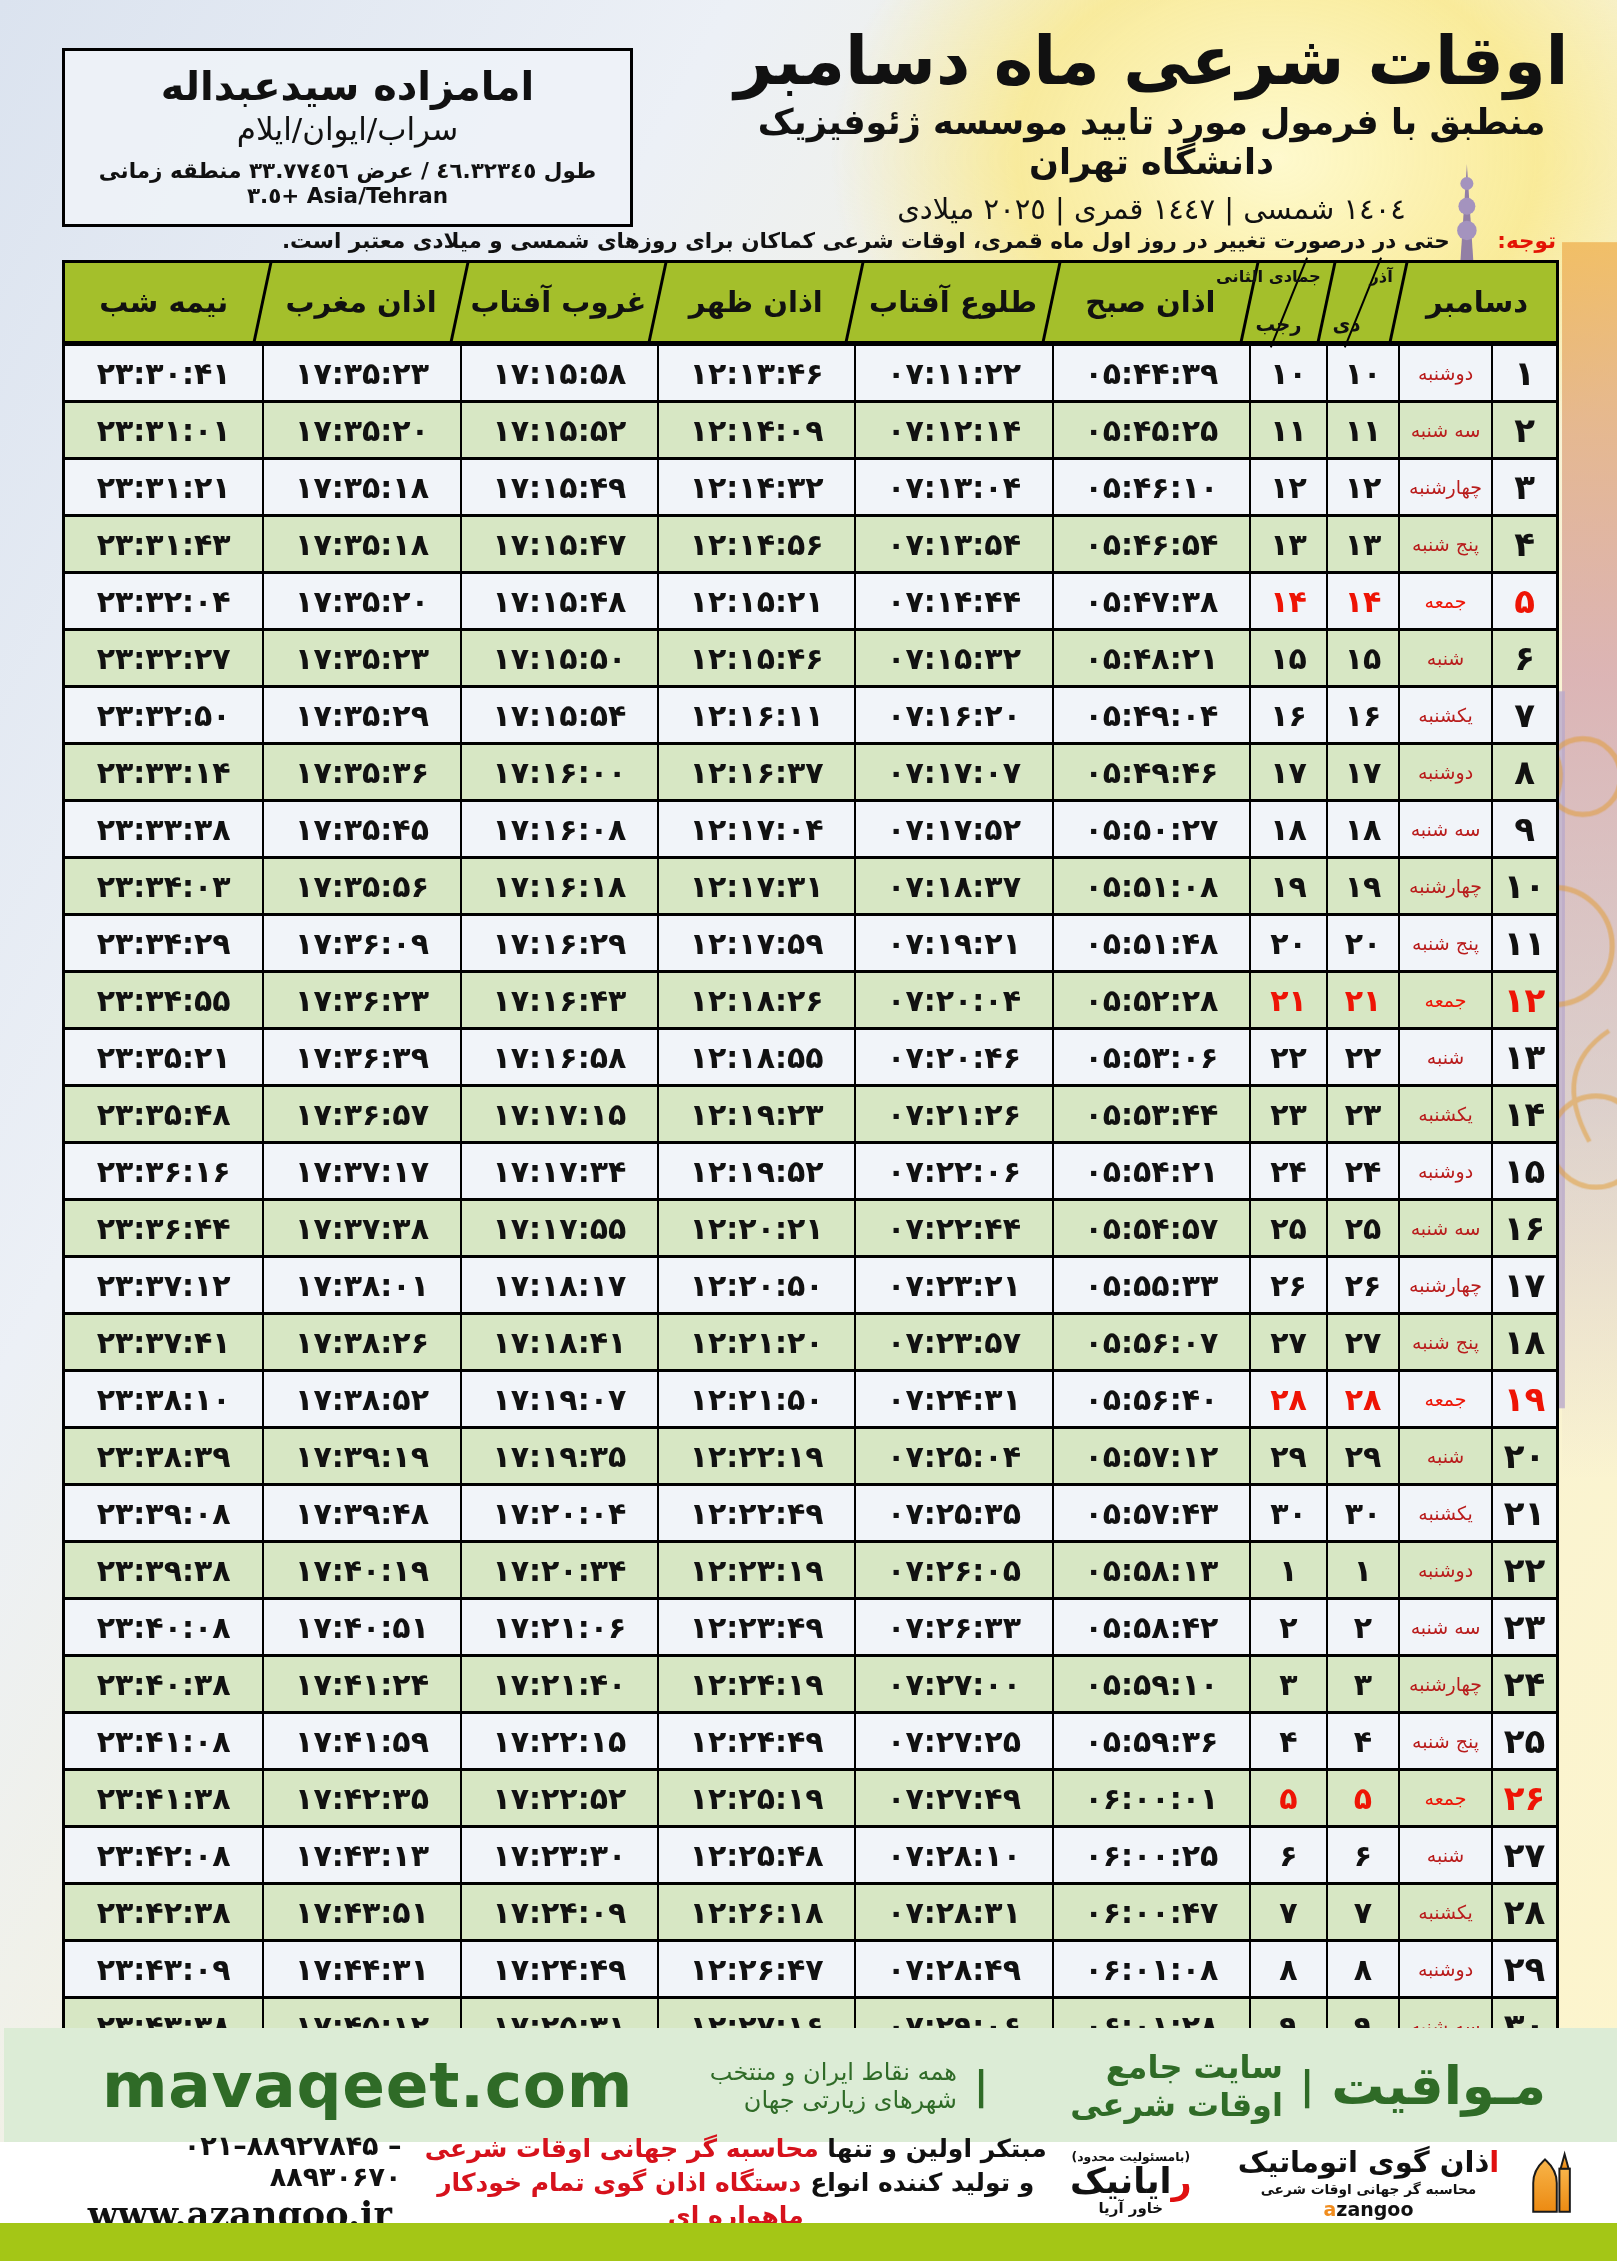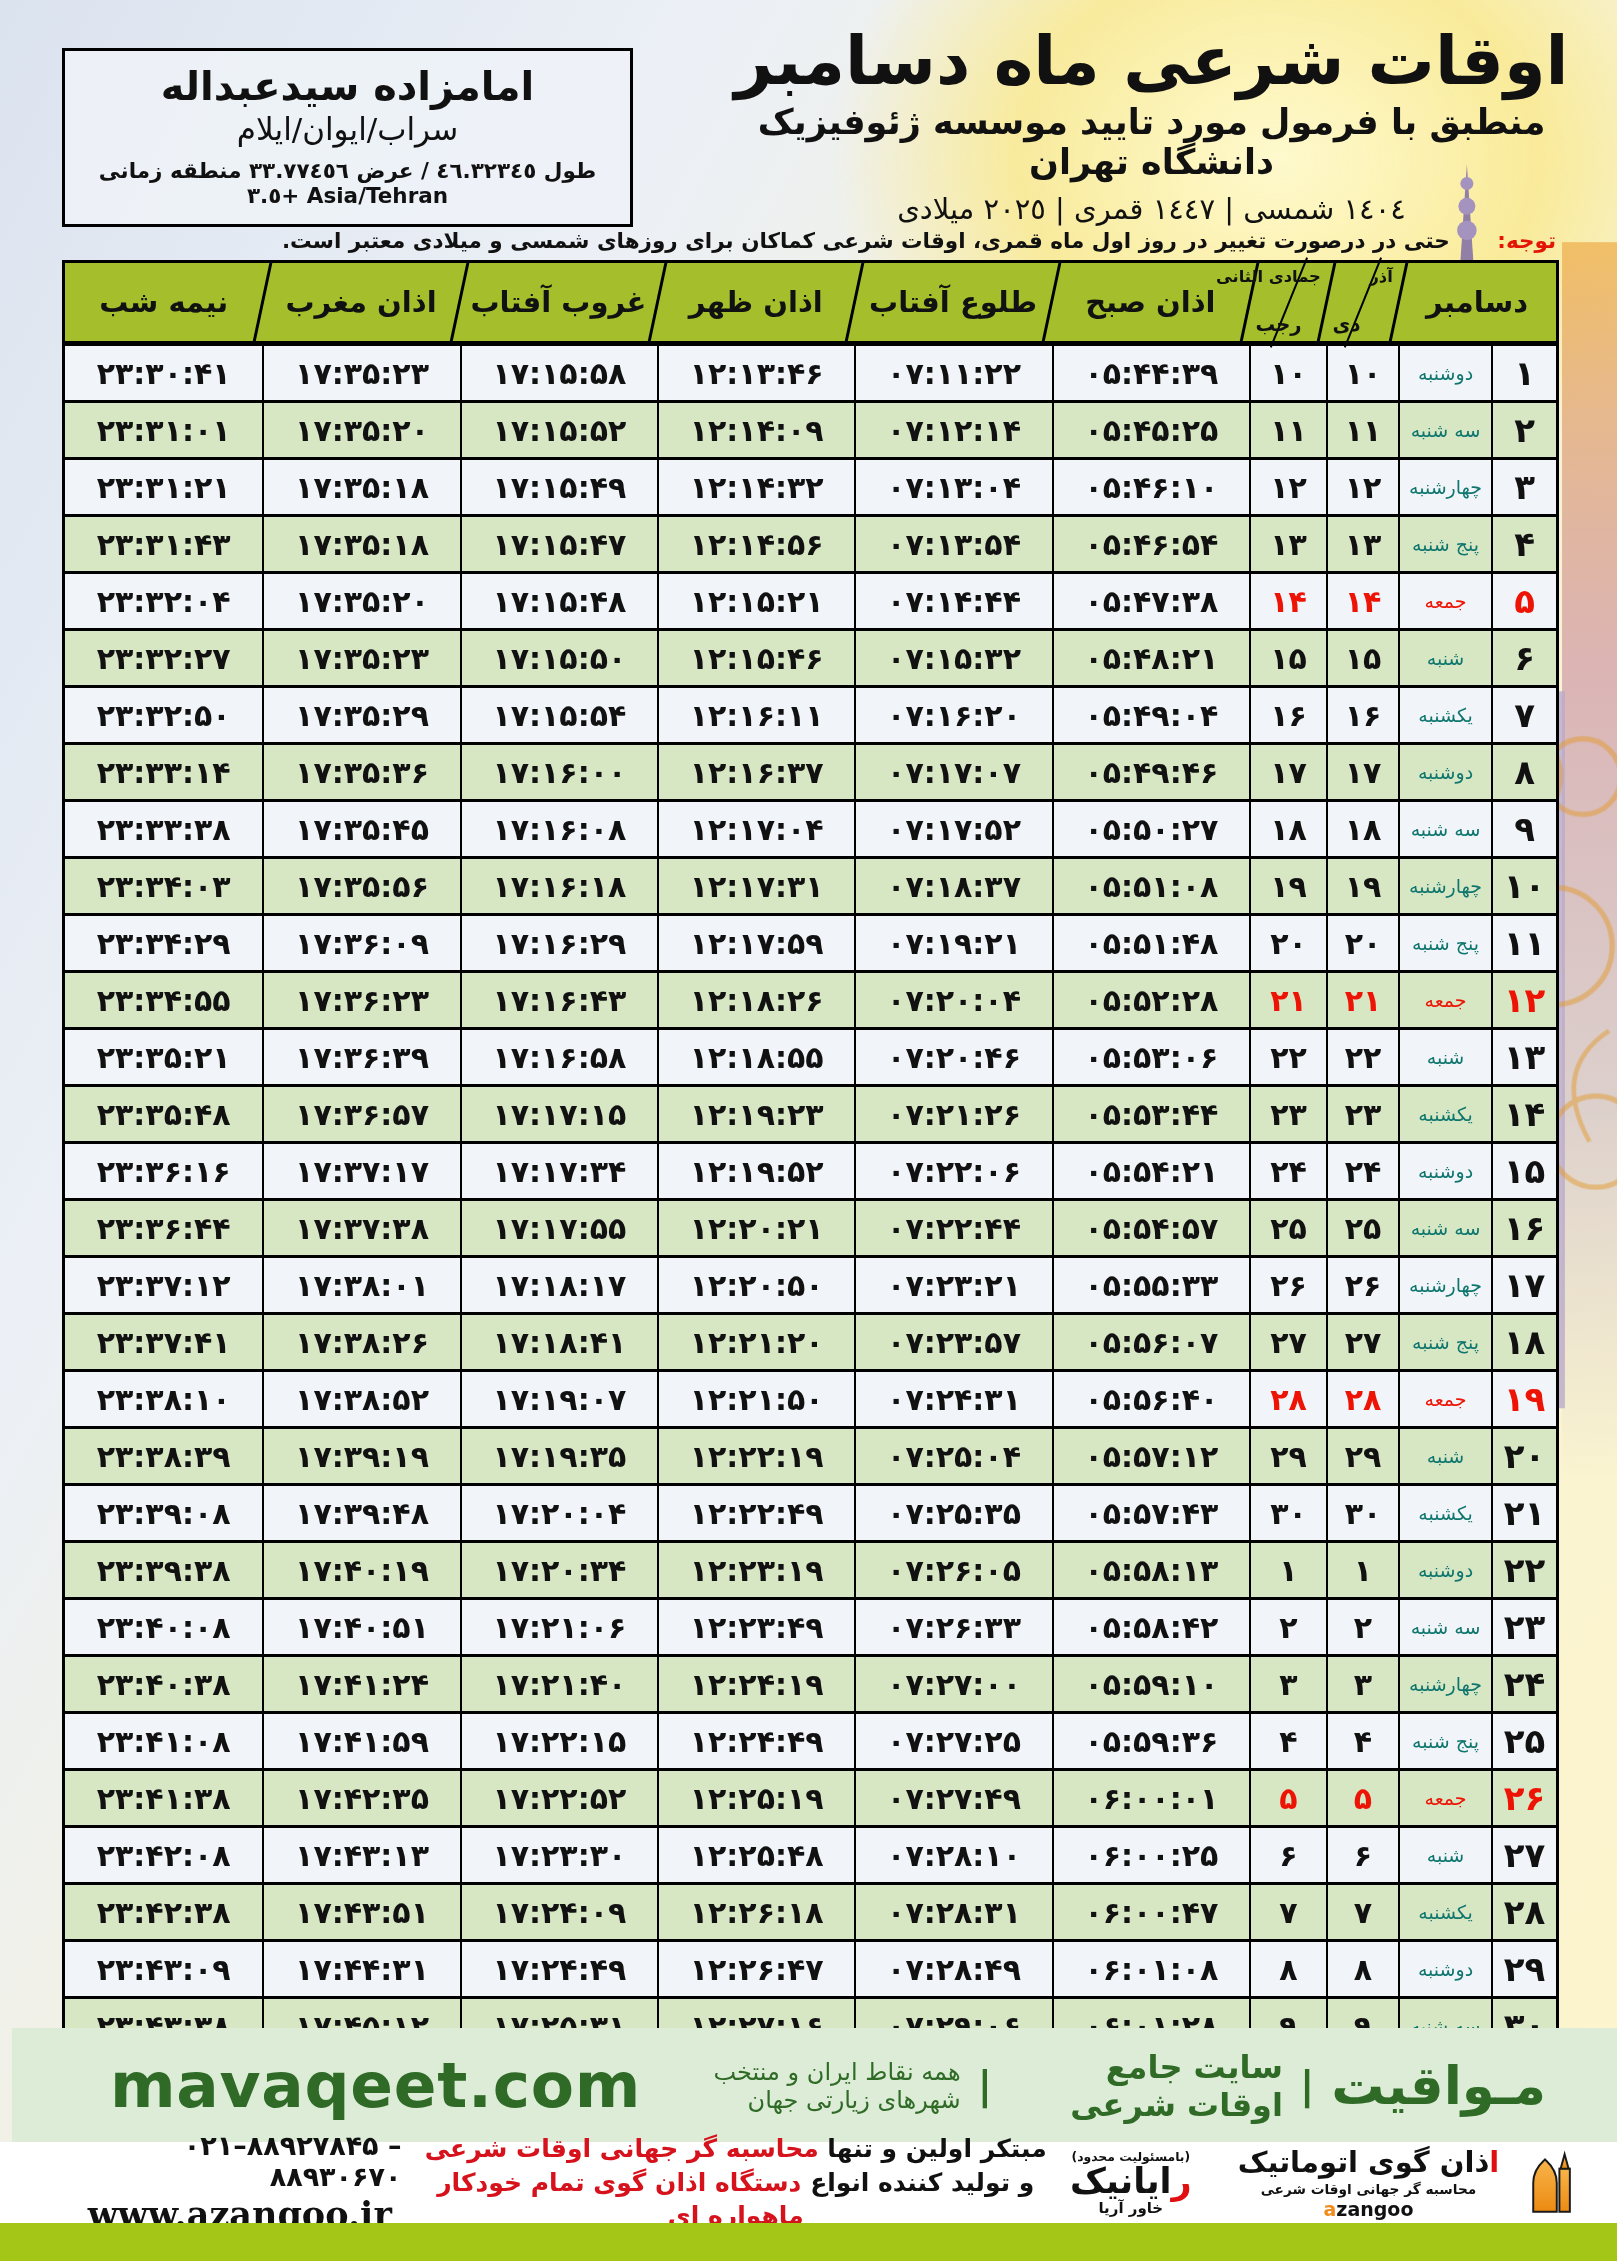--- a/index.html
+++ b/index.html
@@ -39,24 +39,24 @@
   .th-split .diag{position:absolute;left:50%;top:-12%;height:124%;width:2px;background:#000;transform:rotate(22deg);}
   .trow{height:54px;border-top:3.3px solid #000;}
   .trow:first-child{border-top:none;}
   .tbody .trow:nth-child(odd){background:#f1f4f9;}
   .tbody .trow:nth-child(even){background:#d7e7c4;}
   .td{display:flex;align-items:center;justify-content:center;overflow:hidden;}
   .td:not(:last-child){border-inline-end:2px solid #000;}
   .td-time{font-size:30px;font-weight:bold;}
   .td-day{font-size:34px;font-weight:bold;}
   .td-num{font-size:30px;font-weight:bold;}
-  .td-weekday{font-size:19px;color:#0f766e;}
+  .td-weekday{font-size:19px;color:#b91c1c;}
   .friday .fr{color:#ee1405;}
   
-  .footer1{position:absolute;top:2028px;left:12px;right:0;height:115px;background:#dcecd6;z-index:3;
+  .footer1{position:absolute;top:2028px;left:4px;right:0;height:115px;background:#dcecd6;z-index:3;
            display:flex;align-items:center;justify-content:space-between;padding:0 72px 0 98px;box-sizing:border-box;color:#2f6b27;}
   .footer1 .en{font-size:63px;font-weight:bold;letter-spacing:0.7px;}
   .footer1 .fa{display:flex;align-items:center;gap:17px;direction:rtl;}
   .footer1 .fa .big{font-size:53px;font-weight:bold;}
   .footer1 .fa .mid{font-size:32px;font-weight:bold;}
   .footer1 .fa .small{font-size:24px;}
   .footer1 .sep{font-size:39px;font-weight:bold;}
   
   .footer2{position:absolute;top:2142px;left:0;right:0;height:81px;background:#fff;z-index:3;
            display:flex;align-items:center;justify-content:space-between;padding:0 39px 0 78px;box-sizing:border-box;}

